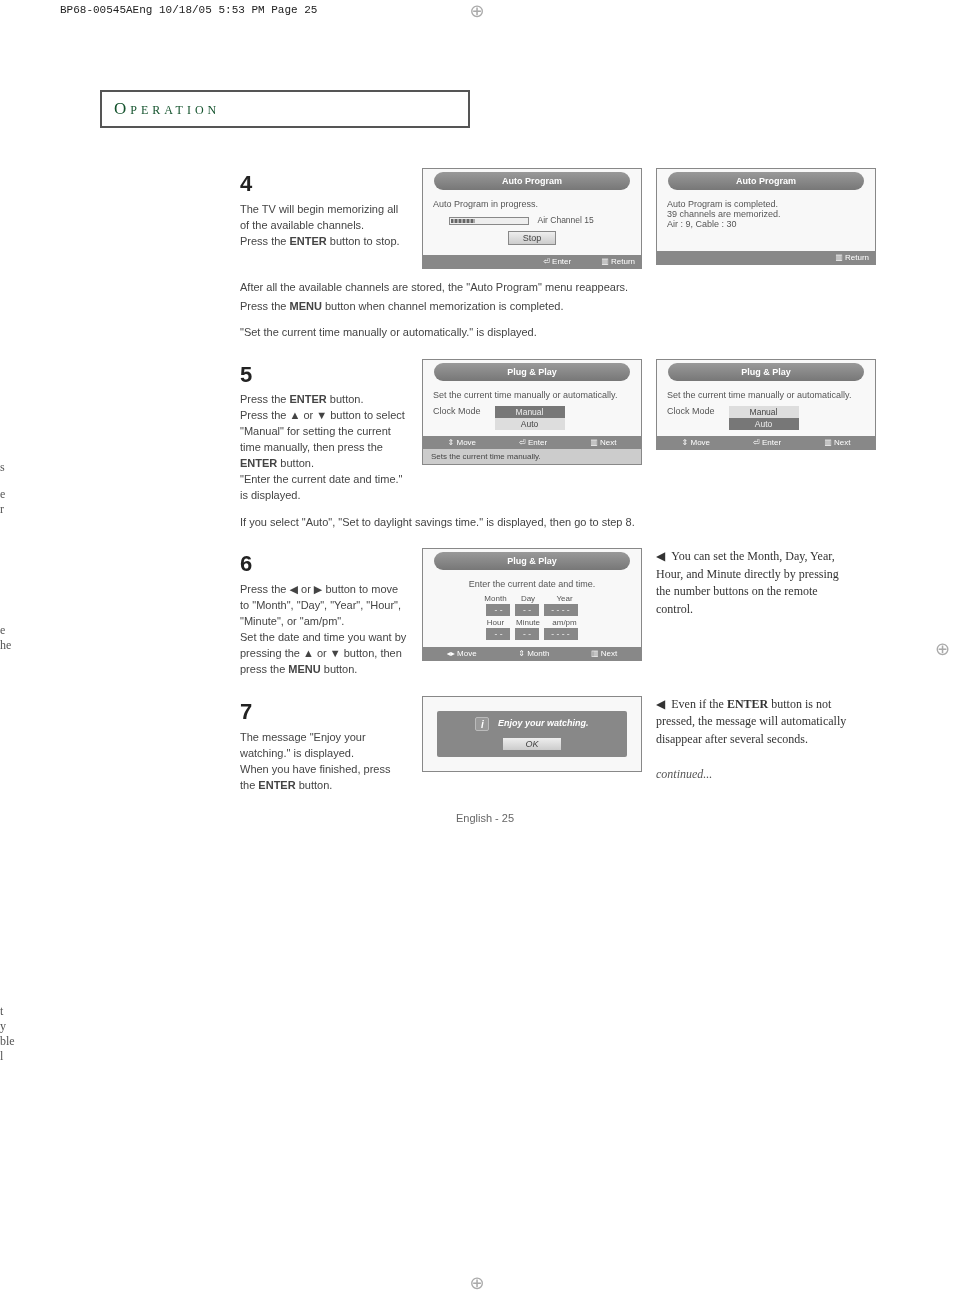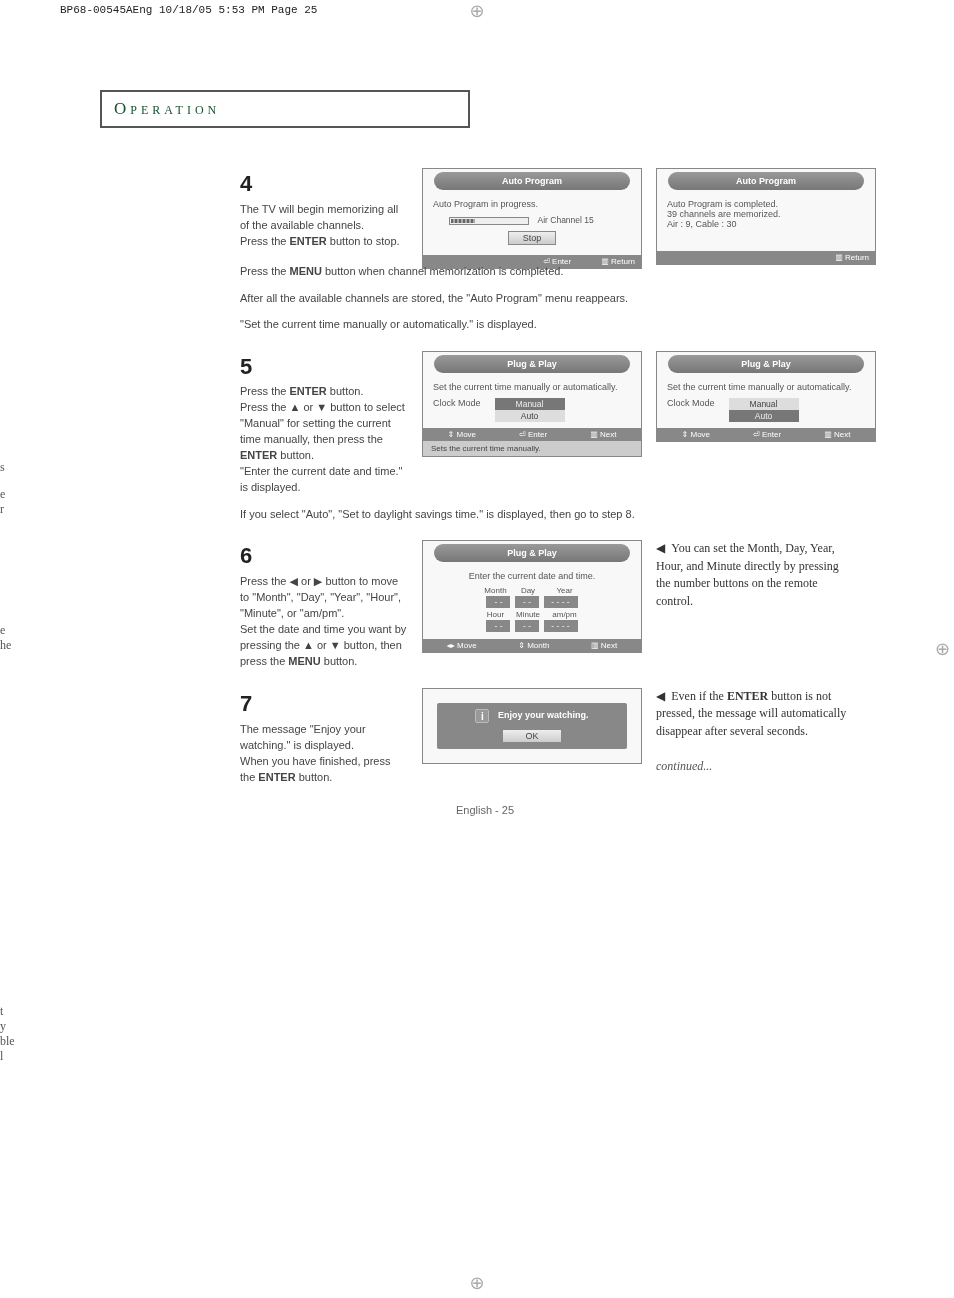--- a/index.html
+++ b/index.html
@@ -269,24 +269,24 @@
         <div class="osd-body" style="min-height:58px;">
           <div>Auto Program is completed.</div>
           <div>39 channels are memorized.</div>
           <div>Air : 9, Cable : 30</div>
         </div>
         <div class="osd-bottombar" style="justify-content:flex-end;">
           <span>▥ <span>Return</span></span>
         </div>
       </div>
     </div>
+    <div class="under-note">After all the available  channels are stored, the "Auto Program" menu  reappears.</div>
     <div class="under-note" style="margin-top:-6px">
       <span>Press the </span><b>MENU</b><span> button when channel memorization is completed.</span>
     </div>
-    <div class="under-note">After all the available  channels are stored, the "Auto Program" menu  reappears.</div>
     <div class="under-note">"Set the current time manually or automatically." is displayed.</div>
   </div>
 
   <div class="step-block">
     <div class="step-row">
       <div class="step-text">
         <div class="step-num">5</div>
         <div>
           <span>Press the </span><b>ENTER</b><span> button.</span>
         </div>
@@ -389,21 +389,21 @@
     <div class="step-row">
       <div class="step-text">
         <div class="step-num">7</div>
         <div>The message "Enjoy your watching." is displayed.</div>
         <div>
           <span>When you have finished, press the </span><b>ENTER</b><span> button.</span>
         </div>
       </div>
 
       <div class="osd" style="padding:8px 0;">
-        <div style="background:#888; margin:6px 14px; padding:6px; text-align:center; border-radius:2px;">
+        <div style="background:#888; margin:6px 14px; padding:6px; text-align:center; border-radius:2px;font-style:italic;">
           <div style="color:#fff; font-size:9px; font-weight:bold;">
             <span class="info-icon">i</span>
             <span style="margin-left:6px">Enjoy your watching.</span>
           </div>
           <div style="margin-top:6px;">
             <span class="osd-btn" style="padding:1px 22px;">OK</span>
           </div>
         </div>
       </div>
       <div class="side-note">

